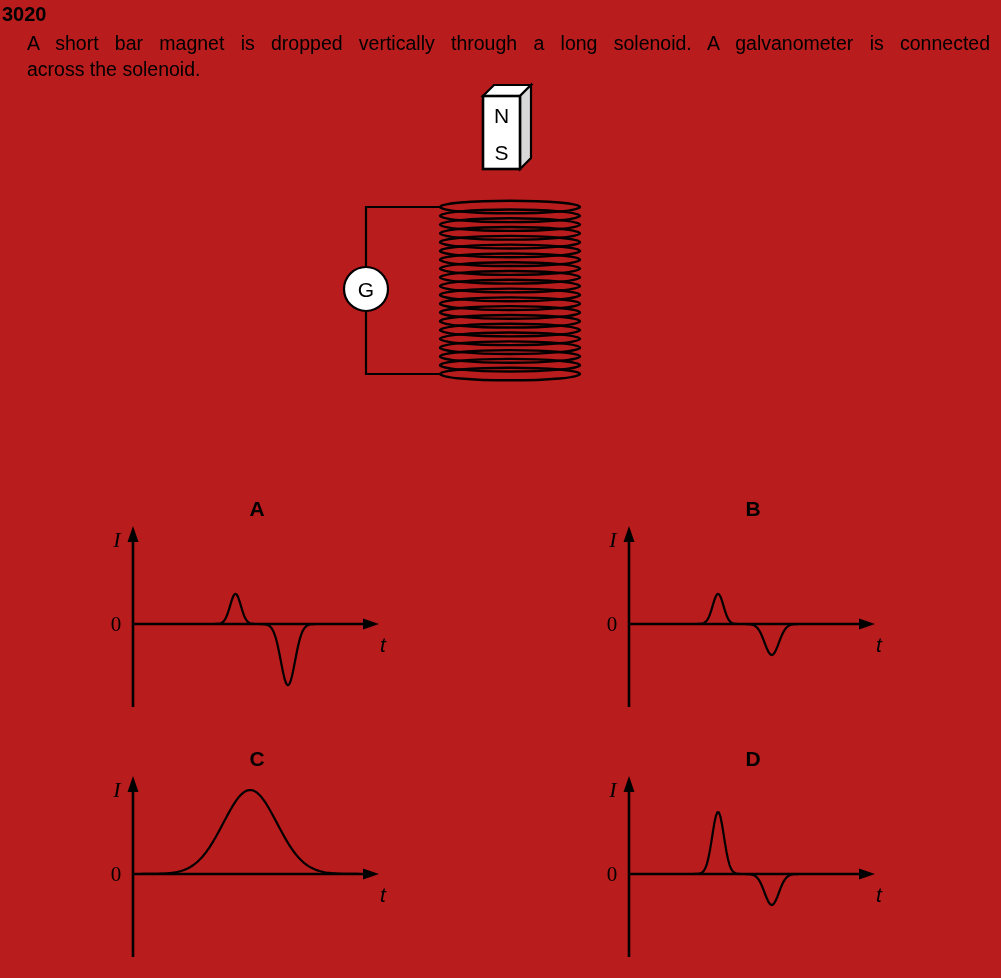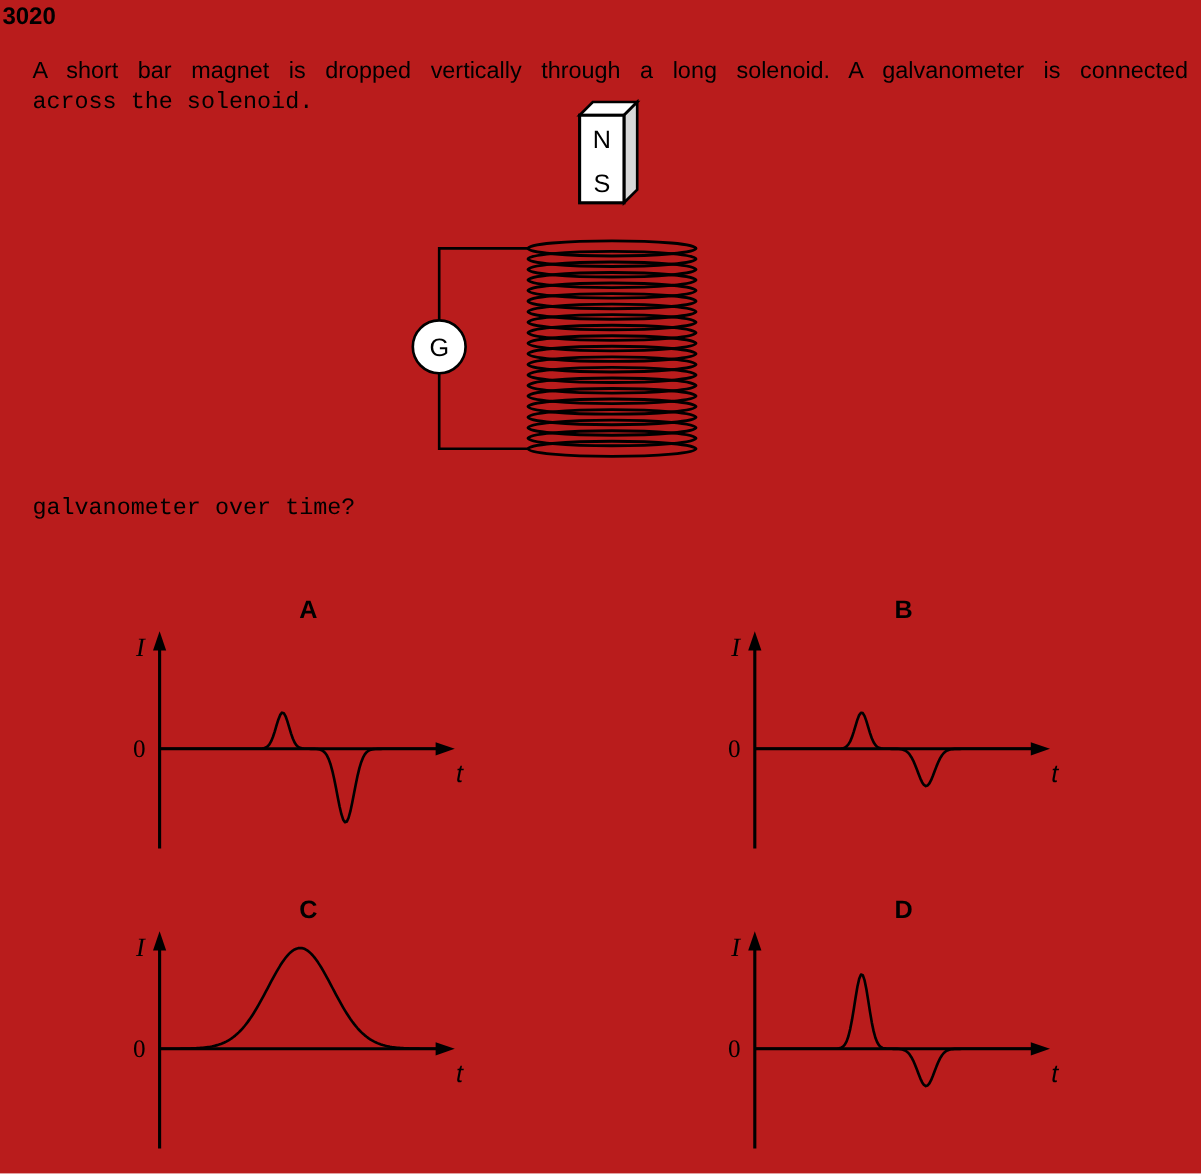--- a/index.html
+++ b/index.html
@@ -1,22 +1,22 @@
 <!DOCTYPE html>
 <html><head>
 <meta charset="utf-8">
 <style>
   html,body{margin:0;padding:0;background:#fff;}
   .page{position:relative;width:1001px;height:978px;background:#b91c1c;overflow:hidden;
         font-family:"Liberation Sans",sans-serif;color:#000;}
   .qnum{position:absolute;left:2px;top:3px;font-size:20px;font-weight:bold;}
   .para{position:absolute;left:27px;width:963px;font-size:19.5px;line-height:26px;}
   .para .jline{text-align:justify;text-align-last:justify;}
-  .para .jline.last{text-align:right;text-align-last:left;font-family:Liberation Mono, monospace;}
-  .intro{top:30px;margin-top:16px;}
+  .para .jline.last{text-align:right;text-align-last:left;}
+  .intro{top:30px;}
   .prompt{top:410px;}
   .apparatus{position:absolute;left:340px;top:80px;}
   .wire{fill:none;stroke:#000;stroke-width:2.2;}
   .coil-turn{fill:none;stroke:#000;stroke-width:2.4;}
   .gcirc{fill:#fff;stroke:#000;stroke-width:2.2;}
   .glabel{font:21px "Liberation Sans",sans-serif;fill:#000;}
   .mfront{fill:#fff;stroke:#000;stroke-width:2.6;}
   .mtop{fill:#fff;stroke:#000;stroke-width:2.2;}
   .mside{fill:#d8d8d8;stroke:#000;stroke-width:2.2;}
   .mlabel{font:21px "Liberation Sans",sans-serif;fill:#000;}
@@ -72,21 +72,20 @@
     <g>
       <polygon class="mtop" points="143,16 154,5 191,5 180,16"></polygon>
       <polygon class="mside" points="180,16 191,5 191,78 180,89"></polygon>
       <rect class="mfront" x="143" y="16" width="37" height="73"></rect>
       <text class="mlabel" x="161.5" y="43" text-anchor="middle">N</text>
       <text class="mlabel" x="161.5" y="80" text-anchor="middle">S</text>
     </g>
   </svg>
 
   <div class="para prompt">
-      <div class="jline last">galvanometer over time?</div>
     </div>
 
   <div class="graph-cell" style="left:88px;top:497px">
     <div class="gtitle">A</div>
     <svg class="graph-svg" width="310" height="190" viewBox="0 0 310 190">
         <line class="axis" x1="45" y1="187" x2="45" y2="20"></line>
         <polygon class="arrow" points="45,6 39.5,22 50.5,22"></polygon>
         <line class="axis" x1="45" y1="104" x2="277" y2="104"></line>
         <polygon class="arrow" points="291,104 275,98.5 275,109.5"></polygon>
         <path class="curve" d="M45.0 104.00 L46.5 104.00 L48.0 104.00 L49.5 104.00 L51.0 104.00 L52.5 104.00 L54.0 104.00 L55.5 104.00 L57.0 104.00 L58.5 104.00 L60.0 104.00 L61.5 104.00 L63.0 104.00 L64.5 104.00 L66.0 104.00 L67.5 104.00 L69.0 104.00 L70.5 104.00 L72.0 104.00 L73.5 104.00 L75.0 104.00 L76.5 104.00 L78.0 104.00 L79.5 104.00 L81.0 104.00 L82.5 104.00 L84.0 104.00 L85.5 104.00 L87.0 104.00 L88.5 104.00 L90.0 104.00 L91.5 104.00 L93.0 104.00 L94.5 104.00 L96.0 104.00 L97.5 104.00 L99.0 104.00 L100.5 104.00 L102.0 104.00 L103.5 104.00 L105.0 104.00 L106.5 104.00 L108.0 104.00 L109.5 104.00 L111.0 104.00 L112.5 104.00 L114.0 104.00 L115.5 104.00 L117.0 104.00 L118.5 104.00 L120.0 104.00 L121.5 104.00 L123.0 104.00 L124.5 104.00 L126.0 103.99 L127.5 103.97 L129.0 103.92 L130.5 103.80 L132.0 103.53 L133.5 102.98 L135.0 101.97 L136.5 100.27 L138.0 97.64 L139.5 93.98 L141.0 89.41 L142.5 84.34 L144.0 79.49 L145.5 75.75 L147.0 73.88 L148.5 74.30 L150.0 76.92 L151.5 81.15 L153.0 86.18 L154.5 91.14 L156.0 95.42 L157.5 98.70 L159.0 100.98 L160.5 102.40 L162.0 103.22 L163.5 103.65 L165.0 103.85 L166.5 103.94 L168.0 103.98 L169.5 104.00 L171.0 104.01 L172.5 104.03 L174.0 104.07 L175.5 104.16 L177.0 104.32 L178.5 104.62 L180.0 105.16 L181.5 106.06 L183.0 107.49 L184.5 109.67 L186.0 112.81 L187.5 117.08 L189.0 122.56 L190.5 129.18 L192.0 136.67 L193.5 144.53 L195.0 152.06 L196.5 158.49 L198.0 163.06 L199.5 165.20 L201.0 164.64 L202.5 161.44 L204.0 156.01 L205.5 149.03 L207.0 141.28 L208.5 133.50 L210.0 126.32 L211.5 120.15 L213.0 115.17 L214.5 111.38 L216.0 108.67 L217.5 106.82 L219.0 105.63 L220.5 104.90 L222.0 104.48 L223.5 104.24 L225.0 104.12 L226.5 104.05 L228.0 104.02 L229.5 104.01 L231.0 104.00 L232.5 104.00 L234.0 104.00 L235.5 104.00 L237.0 104.00 L238.5 104.00 L240.0 104.00 L241.5 104.00 L243.0 104.00 L244.5 104.00 L246.0 104.00 L247.5 104.00 L249.0 104.00 L250.5 104.00 L252.0 104.00 L253.5 104.00 L255.0 104.00 L256.5 104.00 L258.0 104.00 L259.5 104.00 L261.0 104.00 L262.5 104.00 L264.0 104.00 L265.5 104.00 L267.0 104.00 L268.5 104.00 L270.0 104.00 L271.5 104.00 L273.0 104.00 L274.5 104.00 L276.0 104.00"></path>

